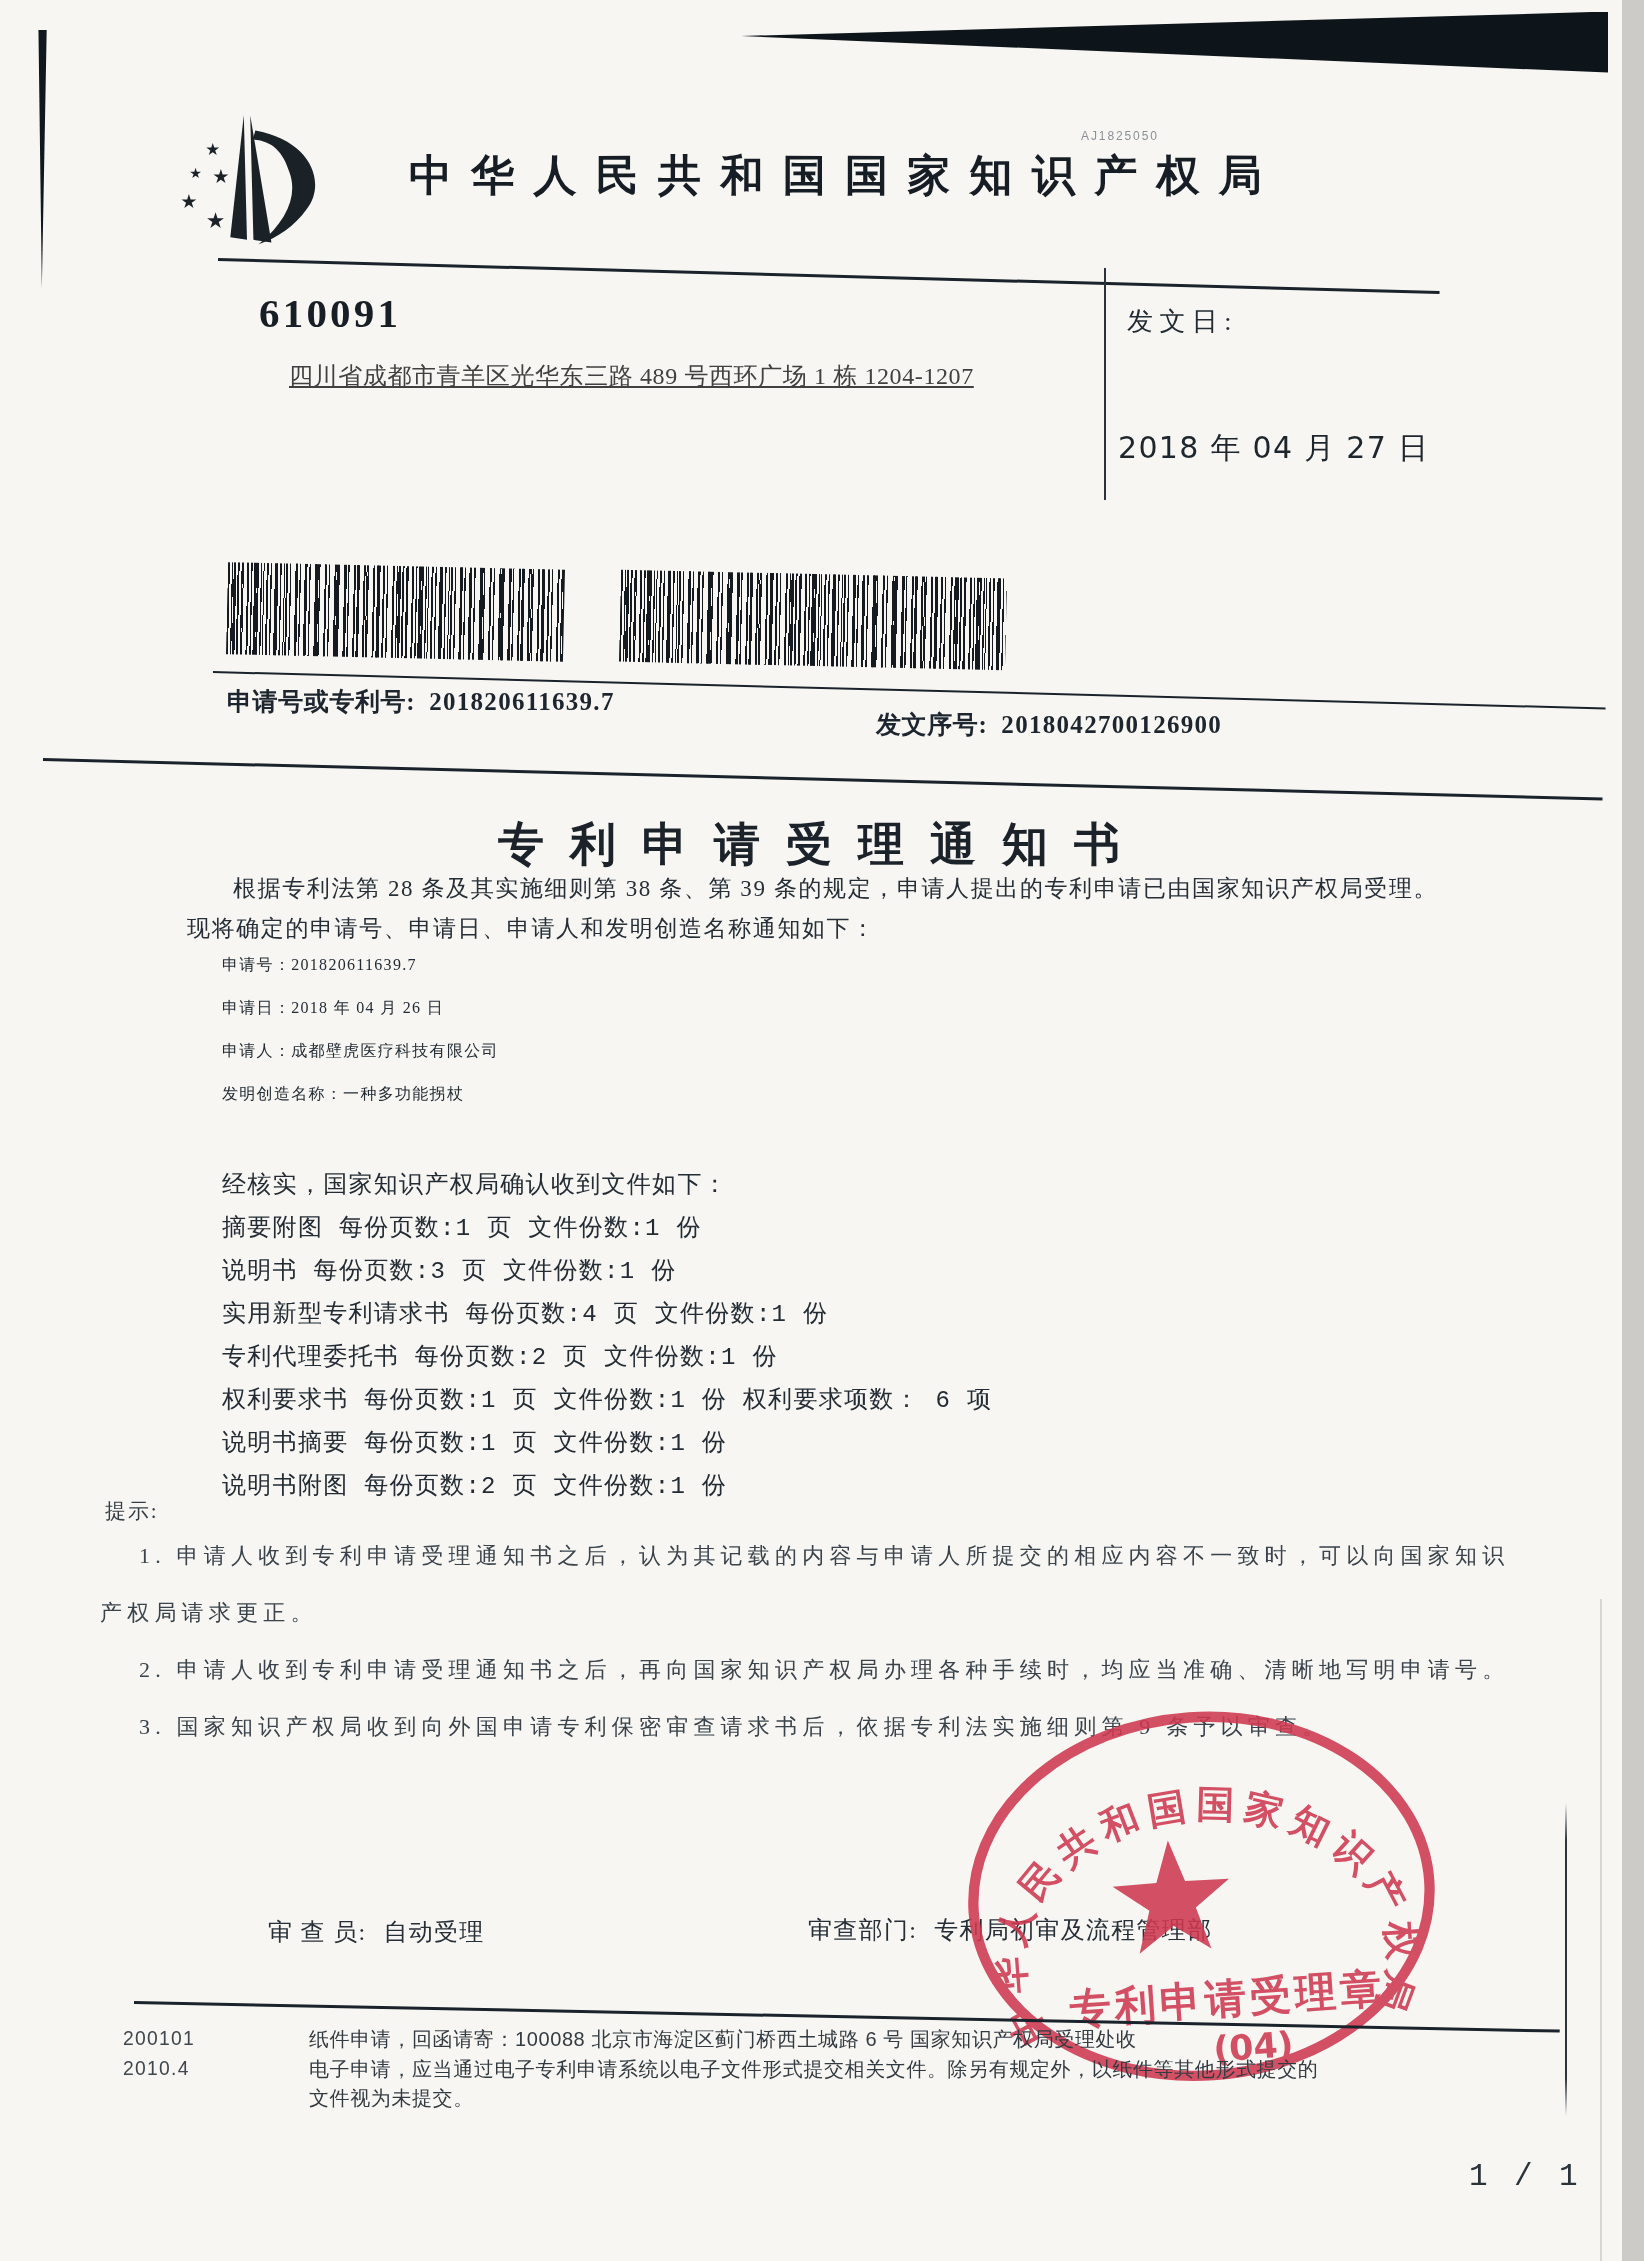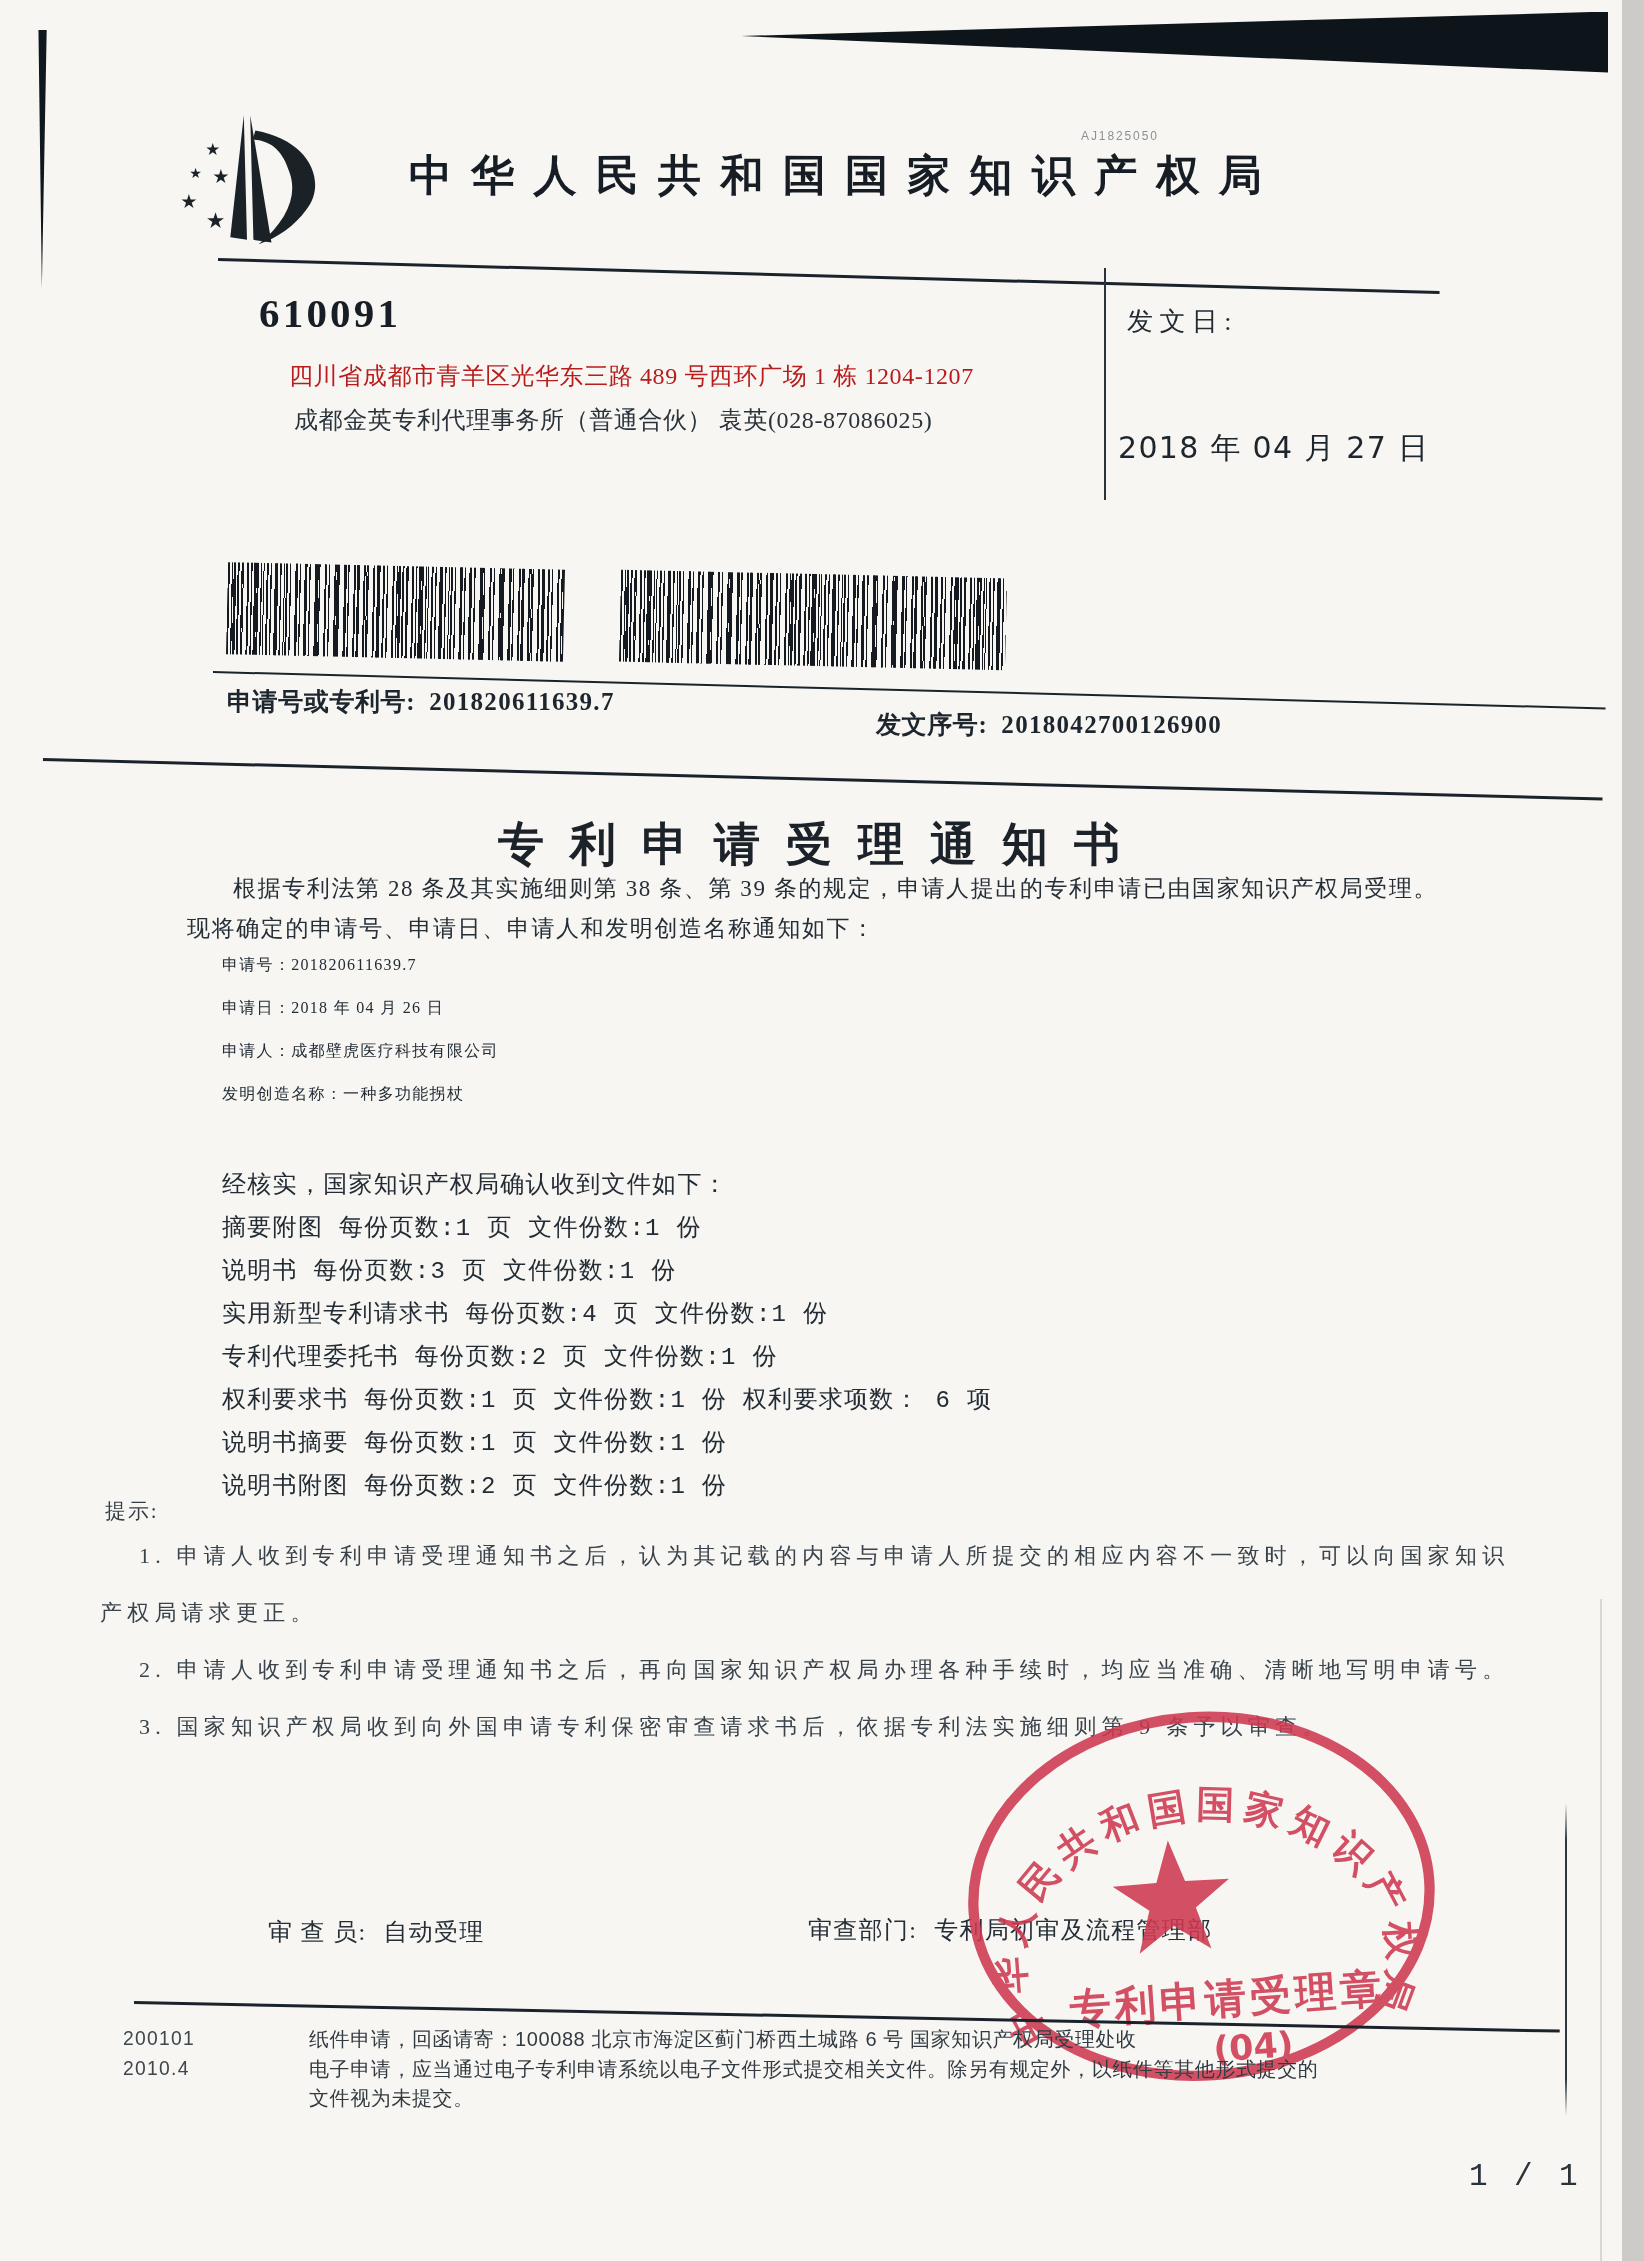--- a/index.html
+++ b/index.html
@@ -24,21 +24,21 @@
     font-family:"Liberation Sans","DejaVu Sans",sans-serif;}
   .office-title{left:387px;top:147px;width:916px;text-align:center;
     font-size:43px;font-weight:bold;letter-spacing:19.3px;color:#161d24;}
   .rule{position:absolute;background:#1a232b;transform-origin:left center;}
   .rule-header{left:218px;top:258px;width:1222px;height:2.6px;transform:rotate(1.55deg);}
   .rule-mid{left:213px;top:671px;width:1393px;height:1.9px;transform:rotate(1.5deg);}
   .rule-low{left:43px;top:758px;width:1560px;height:2.6px;transform:rotate(1.45deg);}
   .rule-footer{left:134px;top:2001px;width:1426px;height:3.2px;transform:rotate(1.15deg);}
   
   .postcode{left:259px;top:289px;font-size:41px;font-weight:bold;letter-spacing:3.2px;color:#171e26;}
-  .addr1{left:289px;top:360px;font-size:24px;letter-spacing:0.6px;color:#b91c1c;}
+  .addr1{left:289px;top:360px;font-size:24px;letter-spacing:0.6px;color:#404040;text-decoration:underline;}
   .addr2{left:294px;top:404px;font-size:24px;letter-spacing:0.6px;color:#2a323b;}
   .issue-box-line{left:1104px;top:268px;width:1.9px;height:232px;background:#2a333c;}
   .issue-label{left:1127px;top:304px;font-size:26px;letter-spacing:6.4px;color:#222b33;}
   .issue-date{left:1118px;top:428px;font-size:30px;letter-spacing:1.3px;color:#1d252d;
     font-family:"DejaVu Sans","Liberation Sans",sans-serif;}
   
   .barcode{position:absolute;transform:rotate(1.3deg);
     background-image:
       repeating-linear-gradient(90deg,#141a1f 0 1.9px,transparent 1.9px 3.9px,#141a1f 3.9px 5.2px,transparent 5.2px 9.7px),
       repeating-linear-gradient(90deg,transparent 0 5.8px,#141a1f 5.8px 8.4px,transparent 8.4px 15px,#141a1f 15px 16px,transparent 16px 20.6px);}
@@ -101,21 +101,20 @@
     <text x="58" y="112" font-size="30" fill="#1a2228">★</text>
     <text x="8" y="150" font-size="30" fill="#1a2228">★</text>
     <text x="48" y="182" font-size="34" fill="#1a2228">★</text>
   </svg>
   <div class="abs batch-code">AJ1825050</div>
   <div class="abs office-title">中华人民共和国国家知识产权局</div>
   <div class="rule rule-header"></div>
 
   <div class="abs postcode">610091</div>
   <div class="abs addr1">四川省成都市青羊区光华东三路 489 号西环广场 1 栋 1204-1207</div>
-  <div class="abs addr2">成都金英专利代理事务所（普通合伙）  袁英(028-87086025)</div>
 
   <div class="abs issue-box-line"></div>
   <div class="abs issue-label">发文日:</div>
   <div class="abs issue-date">2018 年 04 月 27 日</div>
 
   <div class="barcode bc1"></div>
   <div class="barcode bc2"></div>
   <div class="rule rule-mid"></div>
 
   <div class="abs num-row app-row">

